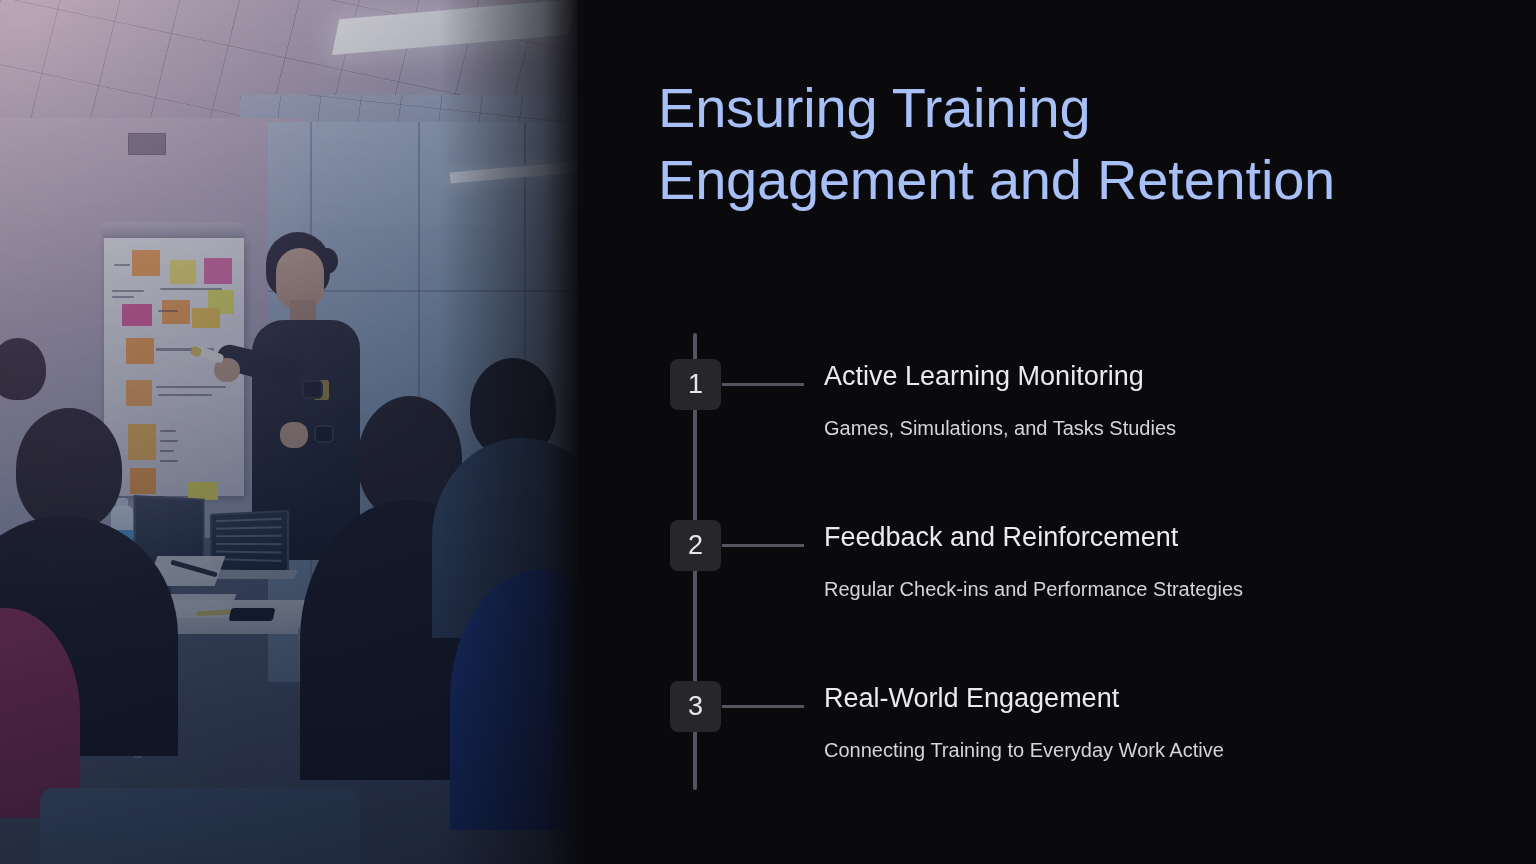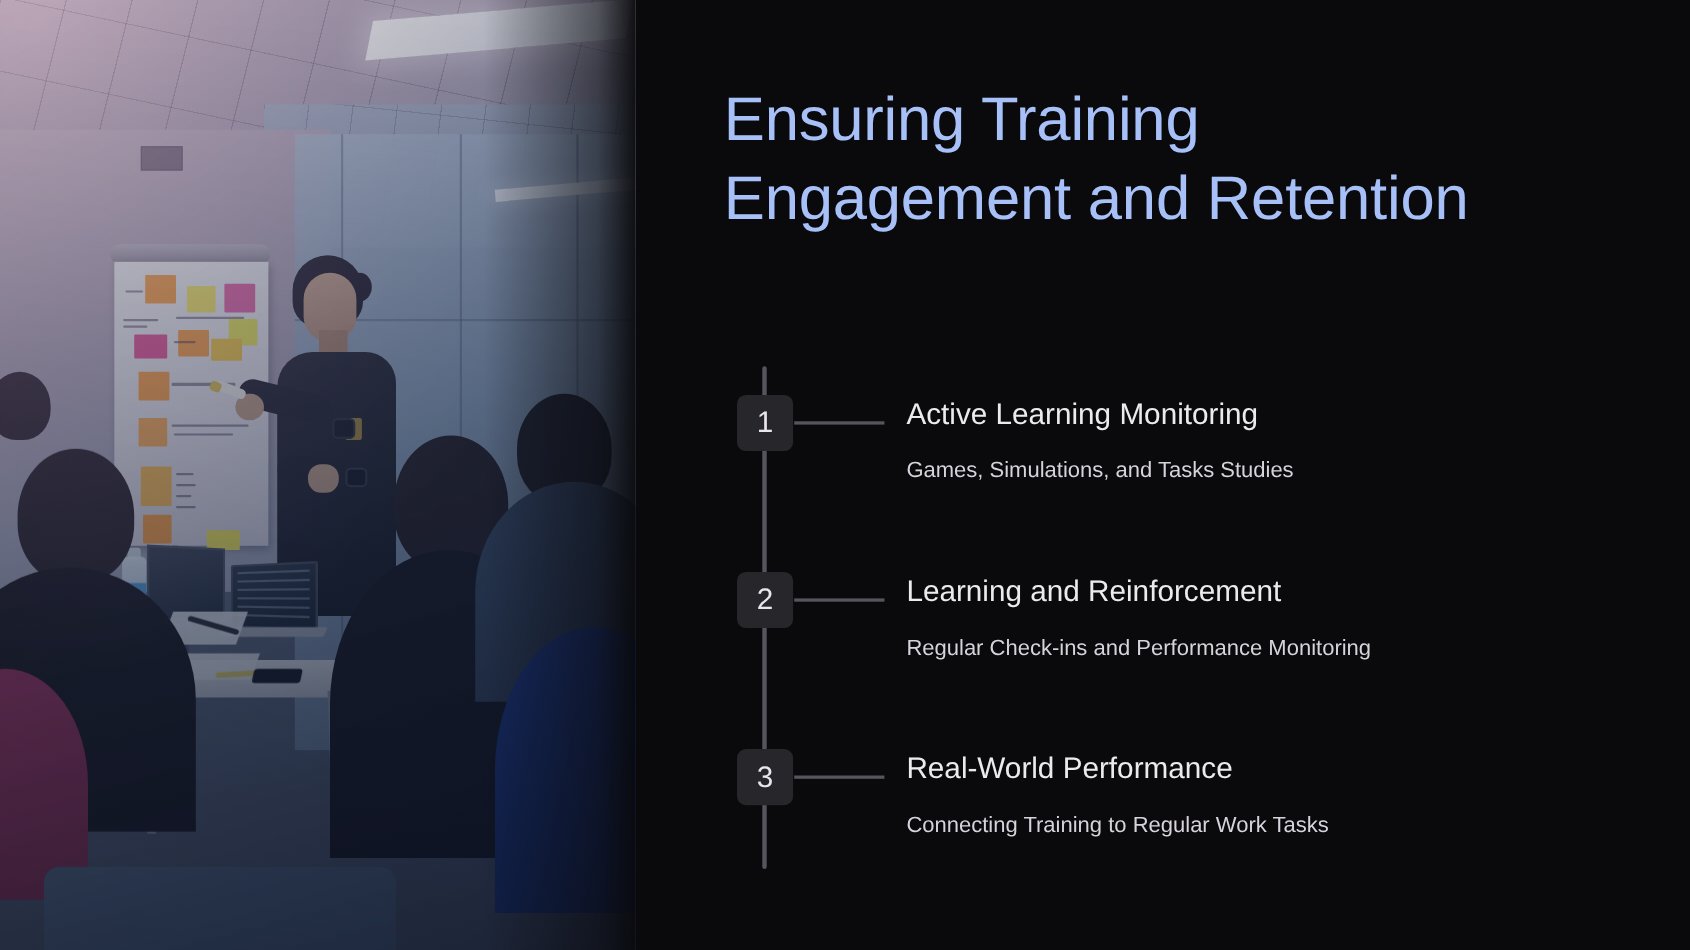--- a/index.html
+++ b/index.html
@@ -426,29 +426,29 @@
       <div class="timeline-rail"></div>
 
       <div class="tl-item">
         <div class="tl-heading" style="top:360px;">Active Learning Monitoring</div>
         <div class="tl-connector" style="top:383px;"></div>
         <div class="tl-badge" style="top:359px;">1</div>
         <div class="tl-sub" style="top:415px;">Games, Simulations, and Tasks Studies</div>
       </div>
 
       <div class="tl-item">
-        <div class="tl-heading" style="top:521px;">Learning and Reinforcement</div>
+        <div class="tl-heading" style="top:521px;">Feedback and Reinforcement</div>
         <div class="tl-connector" style="top:544px;"></div>
         <div class="tl-badge" style="top:520px;">2</div>
-        <div class="tl-sub" style="top:576px;">Regular Check-ins and Performance Monitoring</div>
+        <div class="tl-sub" style="top:576px;">Regular Check-ins and Performance Strategies</div>
       </div>
 
       <div class="tl-item">
-        <div class="tl-heading" style="top:682px;">Real-World Performance</div>
+        <div class="tl-heading" style="top:682px;">Real-World Engagement</div>
         <div class="tl-connector" style="top:705px;"></div>
         <div class="tl-badge" style="top:681px;">3</div>
-        <div class="tl-sub" style="top:737px;">Connecting Training to Regular Work Tasks</div>
+        <div class="tl-sub" style="top:737px;">Connecting Training to Everyday Work Active</div>
       </div>
 
     </div>
   </div>
 
 </div>
 
 </body></html>

